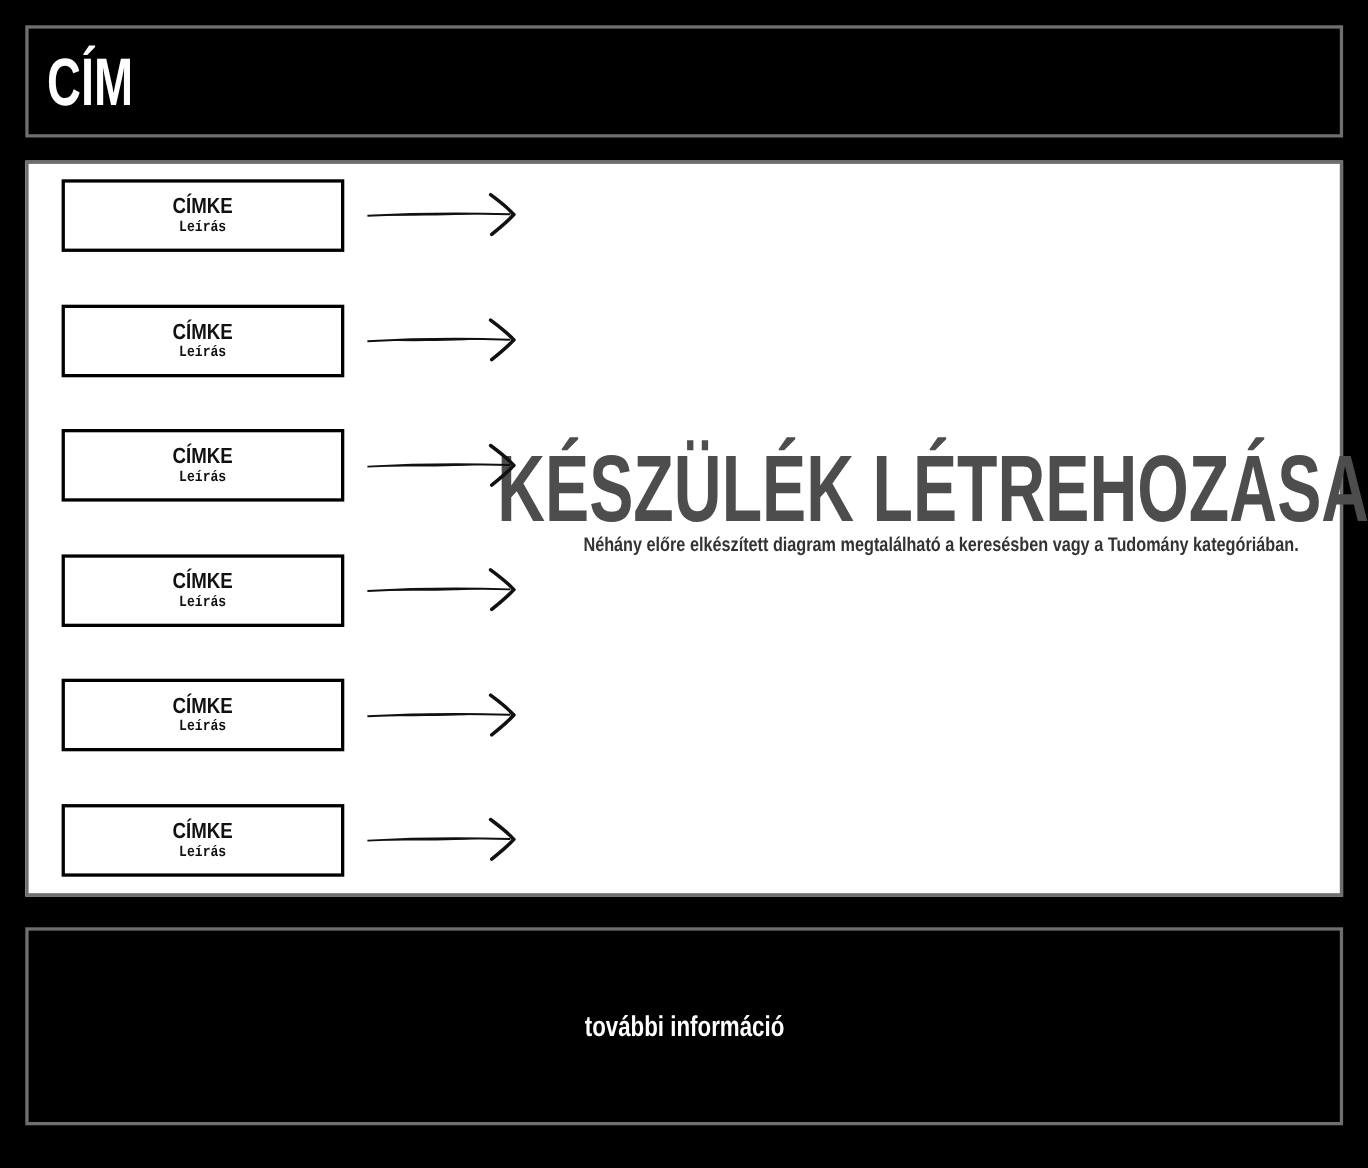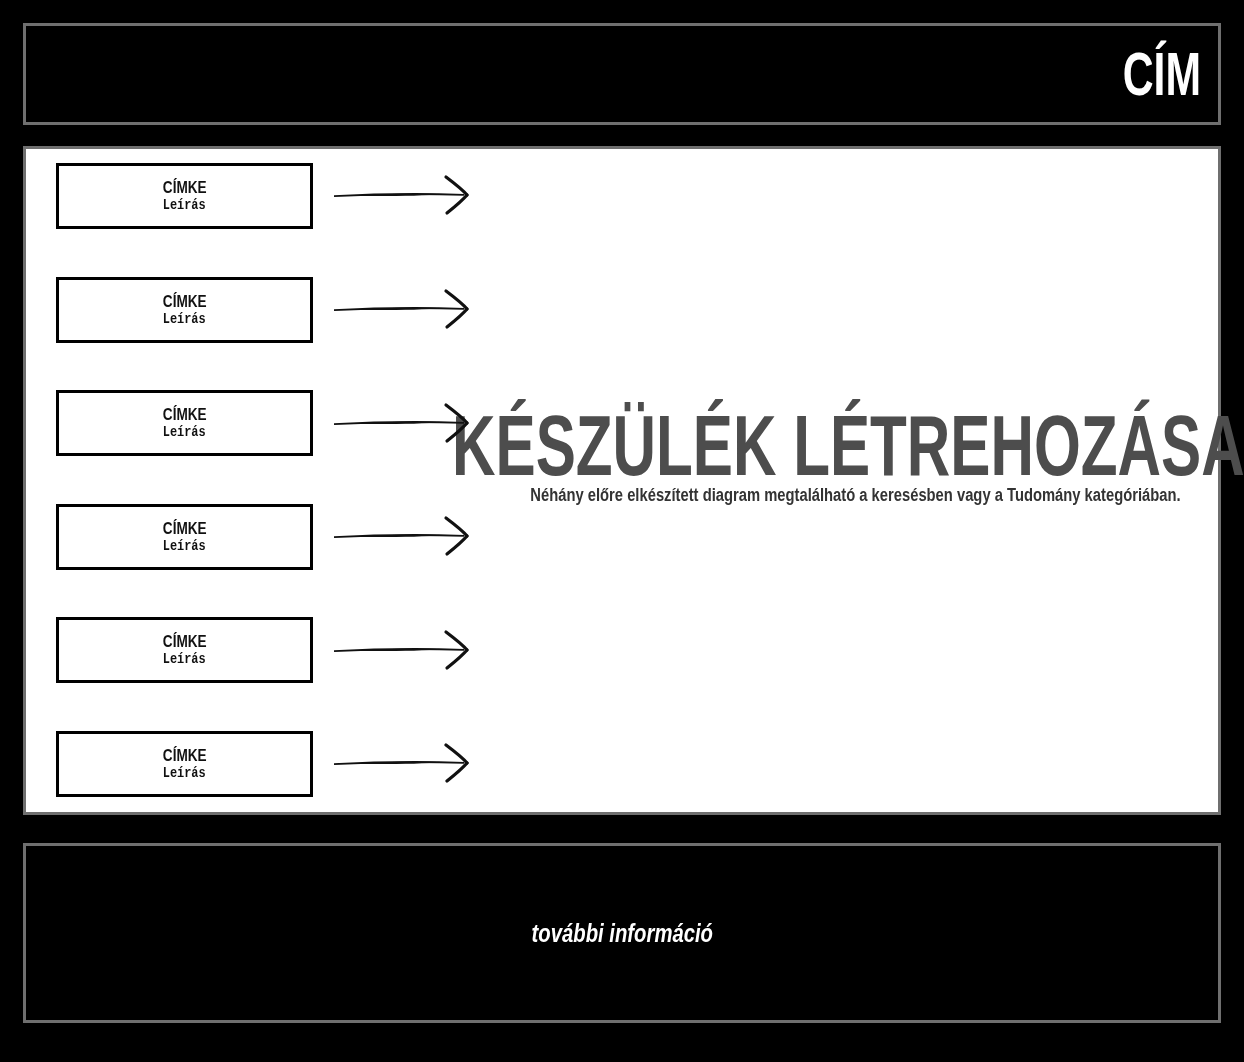--- a/index.html
+++ b/index.html
@@ -21,21 +21,21 @@
     font-family:"Liberation Sans",sans-serif;
     font-weight:bold;
   }
   .cond{display:inline-block;white-space:nowrap;transform-origin:center center;}
 
   
   .header-box{
     position:absolute;left:23px;top:23px;width:1198px;height:102px;
     background:var(--background);
     border:3px solid var(--frame-border);
-    display:flex;align-items:center;justify-content:flex-end;
+    display:flex;align-items:center;justify-content:flex-start;
     z-index:1;
   }
   .header-box .title{
     color:var(--text-on-dark);font-size:61px;line-height:1;
     transform:scaleX(0.70);
   }
 
   
   .panel{
     position:absolute;left:23px;top:146px;width:1198px;height:669px;
@@ -63,41 +63,40 @@
 
   
   .row-box{
     position:absolute;left:56px;width:257px;height:66px;
     background:var(--panel);
     border:3px solid var(--box-border);
     display:flex;flex-direction:column;align-items:center;justify-content:center;
     z-index:4;
   }
   .row-box .label{
-    color:var(--text-on-light);font-size:16px;line-height:1.1;
+    color:var(--text-on-light);font-size:20px;line-height:1.1;
   }
   .row-box .label .cond{transform:scaleX(0.85);}
   .row-box .desc{
     color:var(--text-on-light);font-size:14px;line-height:1.15;font-family:Liberation Mono, monospace;
   }
   .row-box .desc .cond{transform:scaleX(0.85);}
 
   .arrow{
     position:absolute;left:330px;width:142px;height:44px;
     z-index:4;
   }
 
   
   .footer-box{
     position:absolute;left:23px;top:843px;width:1198px;height:180px;
     background:var(--background);
     border:3px solid var(--frame-border);
     display:flex;align-items:center;justify-content:center;
     z-index:1;
-    font-style:italic;
   }
   .footer-box .footer-label{
     color:var(--text-on-dark);font-size:26px;line-height:1;
     transform:scaleX(0.78);
   }
 </style>
 </head>
 <body>
 
 <div class="header-box">

